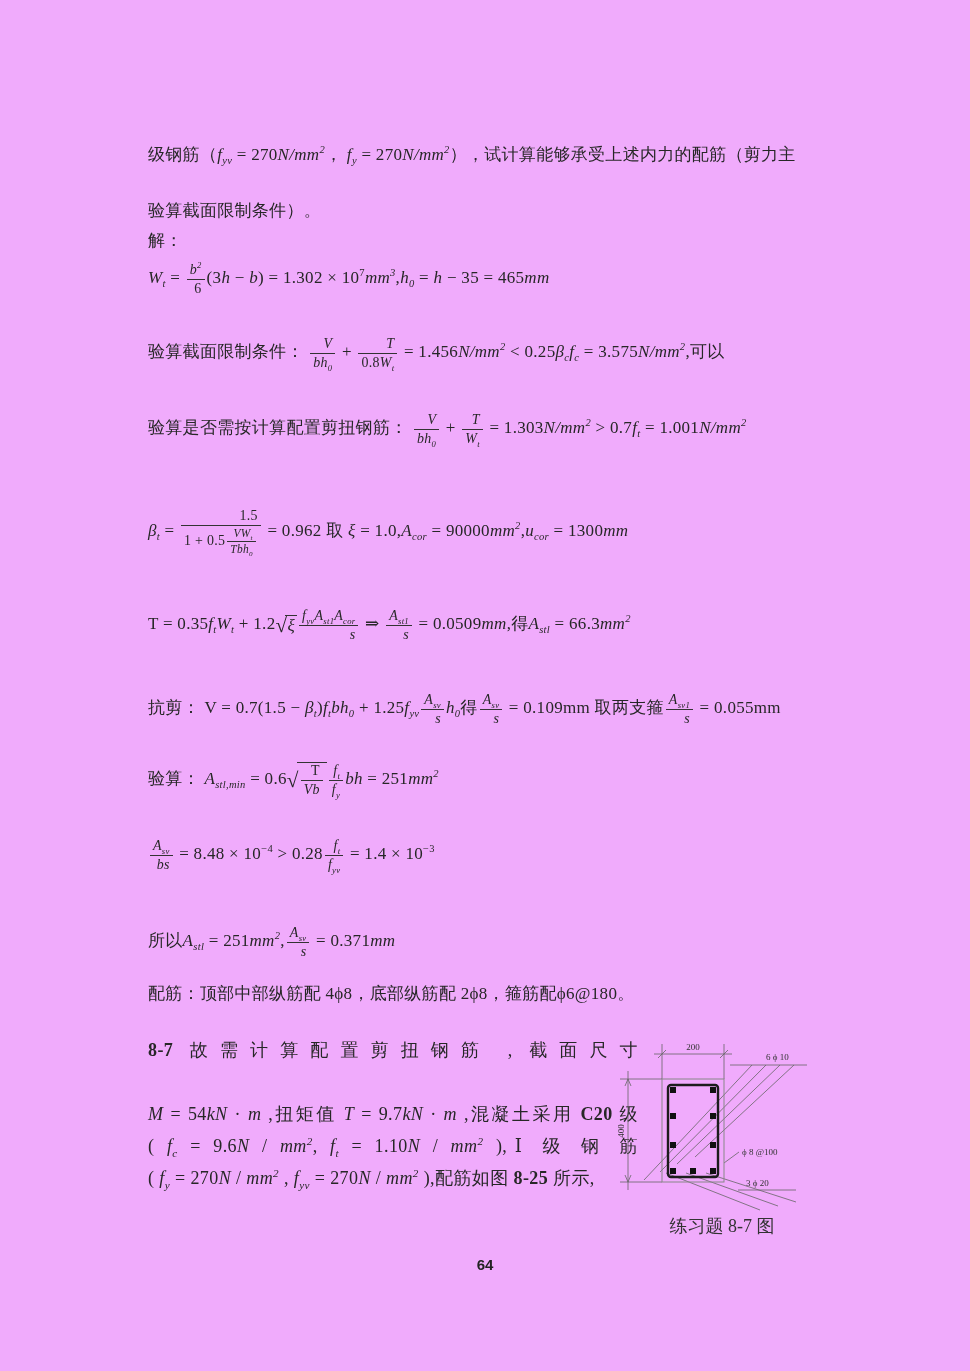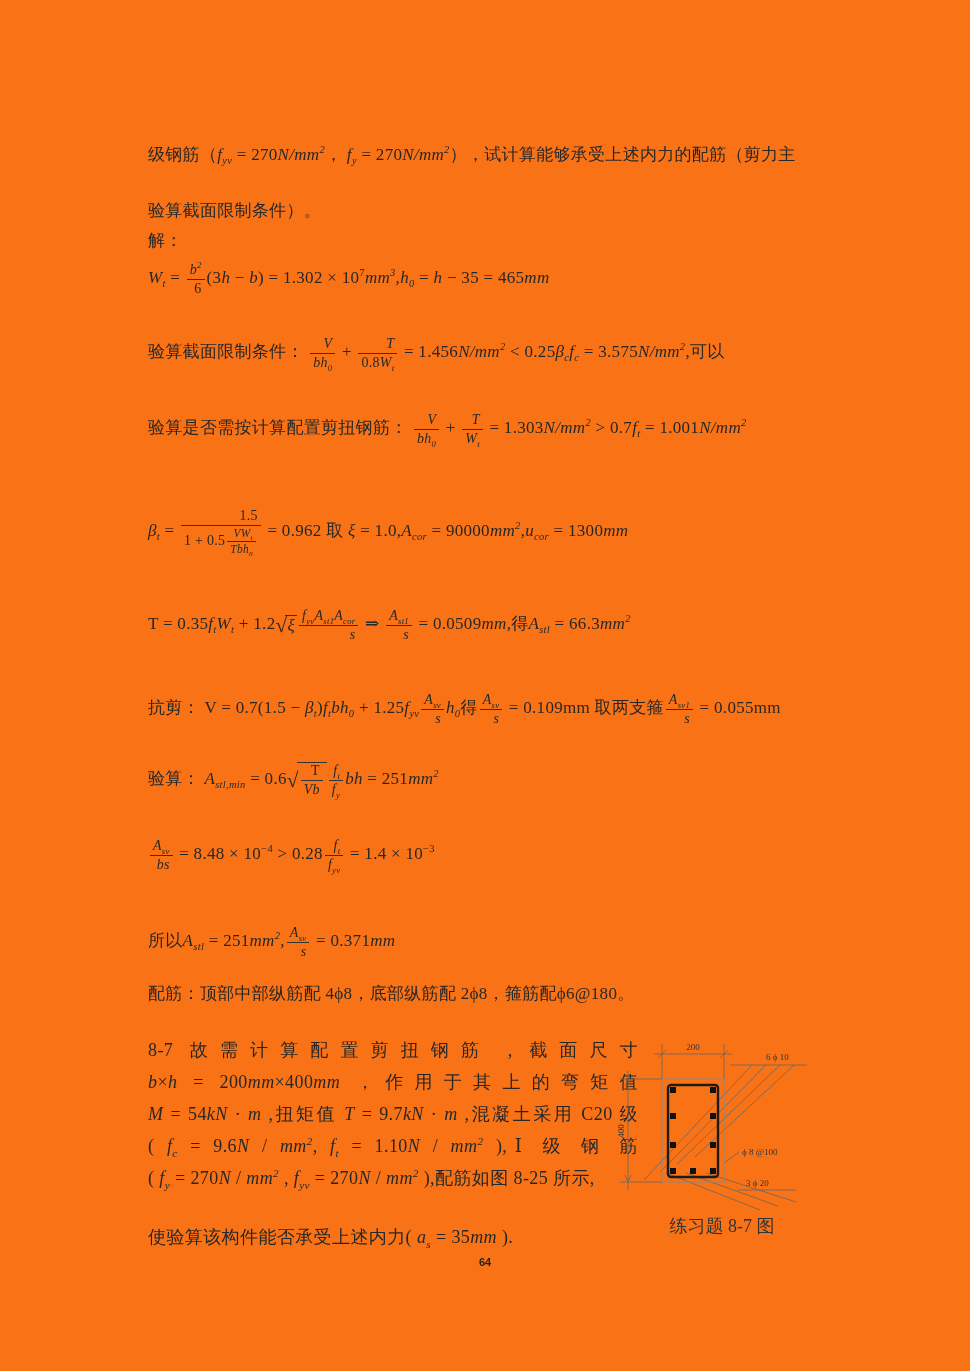--- a/index.html
+++ b/index.html
@@ -1,42 +1,42 @@
 <!DOCTYPE html>
 <html><head>
 <meta charset="utf-8">
 <style>
   html,body { margin:0; padding:0; background:#ffffff; }
   .page {
-    position:relative; width:970px; height:1371px; background:#f97316;
+    position:relative; width:970px; height:1371px; background:#f0abfc;
     font-family:"Liberation Serif","DejaVu Serif",serif;
     color:#272727; overflow:hidden;
   }
   .line {
     position:absolute; left:148px; font-size:17px; white-space:nowrap;
     letter-spacing:0.3px;
   }
   .mvar { font-style:italic; }
   .mtxt { font-style:normal; }
-  .bold { font-weight:normal; }
+  .bold { font-weight:bold; }
   sub { font-size:0.62em; line-height:0; }
   sup { font-size:0.62em; line-height:0; }
   .frac { display:inline-block; vertical-align:middle; text-align:right; margin:0 2px; }
   .frac > .num { display:block; padding:0 3px 1px; border-bottom:1px solid #333; line-height:1.15; font-size:0.82em; }
   .frac > .den { display:block; padding:1px 3px 0; line-height:1.15; font-size:0.82em; }
   .sqrt { display:inline-block; vertical-align:middle; white-space:nowrap; }
   .sqrt > .radical { font-size:1.25em; font-style:normal; vertical-align:middle; margin-right:-2px; }
   .sqrt > .radicand { border-top:1px solid #333; display:inline-block; vertical-align:middle; padding:0 2px; }
   .pline {
     position:absolute; left:148px; width:490px; font-size:18px; letter-spacing:0.4px;
   }
   .just { text-align:justify; text-align-last:justify; }
   .pagenum {
     position:absolute; left:0; top:1256px; width:970px; text-align:center;
-    font-family:"Liberation Sans","DejaVu Sans",sans-serif; font-size:11px; font-weight:bold; color:#222;
+    font-family:"Liberation Sans","DejaVu Sans",sans-serif; font-size:15px; font-weight:bold; color:#222;
   }
   .figwrap { position:absolute; left:600px; top:1024px; width:290px; height:220px; }
   svg text { font-family:"Liberation Serif","DejaVu Serif",serif; fill:#333; }
 </style>
 </head>
 <body>
 
 <div class="page">
 
   <div class="line" style="top:143px"><span class="mtxt">级钢筋（</span><span class="mvar">f<sub>yv</sub></span><span class="mtxt"> = 270</span><span class="mvar">N/mm<sup>2</sup></span><span class="mtxt">，  </span><span class="mvar">f<sub>y</sub></span><span class="mtxt"> = 270</span><span class="mvar">N/mm<sup>2</sup></span><span class="mtxt">），试计算能够承受上述内力的配筋（剪力主</span></div>
@@ -48,25 +48,23 @@
   <div class="line" style="top:412px"><span class="mtxt">验算是否需按计算配置剪扭钢筋： </span><span class="frac"><span class="num"><span class="mvar">V</span></span><span class="den"><span class="mvar">bh<sub>0</sub></span></span></span><span class="mtxt"> + </span><span class="frac"><span class="num"><span class="mvar">T</span></span><span class="den"><span class="mvar">W<sub>t</sub></span></span></span><span class="mtxt"> = 1.303</span><span class="mvar">N/mm<sup>2</sup></span><span class="mtxt"> &gt; 0.7</span><span class="mvar">f<sub>t</sub></span><span class="mtxt"> = 1.001</span><span class="mvar">N/mm<sup>2</sup></span></div>
   <div class="line" style="top:508px"><span class="mvar">β<sub>t</sub></span><span class="mtxt"> = </span><span class="frac"><span class="num"><span class="mtxt">1.5</span></span><span class="den"><span class="mtxt">1 + 0.5</span><span class="frac"><span class="num"><span class="mvar">VW<sub>t</sub></span></span><span class="den"><span class="mvar">Tbh<sub>0</sub></span></span></span></span></span><span class="mtxt"> = 0.962 取 </span><span class="mvar">ξ</span><span class="mtxt"> = 1.0,</span><span class="mvar">A<sub>cor</sub></span><span class="mtxt"> = 90000</span><span class="mvar">mm<sup>2</sup></span><span class="mtxt">,</span><span class="mvar">u<sub>cor</sub></span><span class="mtxt"> = 1300</span><span class="mvar">mm</span></div>
   <div class="line" style="top:608px"><span class="mtxt">T = 0.35</span><span class="mvar">f<sub>t</sub></span><span class="mvar">W<sub>t</sub></span><span class="mtxt"> + 1.2</span><span class="sqrt"><span class="radical">√</span><span class="radicand"><span class="mvar">ξ</span></span></span><span class="frac"><span class="num"><span class="mvar">f<sub>yv</sub></span><span class="mvar">A<sub>st1</sub></span><span class="mvar">A<sub>cor</sub></span></span><span class="den"><span class="mvar">s</span></span></span><span class="mtxt"> ⇒ </span><span class="frac"><span class="num"><span class="mvar">A<sub>st1</sub></span></span><span class="den"><span class="mvar">s</span></span></span><span class="mtxt"> = 0.0509</span><span class="mvar">mm</span><span class="mtxt">,得</span><span class="mvar">A<sub>stl</sub></span><span class="mtxt"> = 66.3</span><span class="mvar">mm<sup>2</sup></span></div>
   <div class="line" style="top:692px"><span class="mtxt">抗剪： V = 0.7(1.5 − </span><span class="mvar">β<sub>t</sub></span><span class="mtxt">)</span><span class="mvar">f<sub>t</sub></span><span class="mvar">bh<sub>0</sub></span><span class="mtxt"> + 1.25</span><span class="mvar">f<sub>yv</sub></span><span class="frac"><span class="num"><span class="mvar">A<sub>sv</sub></span></span><span class="den"><span class="mvar">s</span></span></span><span class="mvar">h<sub>0</sub></span><span class="mtxt">得</span><span class="frac"><span class="num"><span class="mvar">A<sub>sv</sub></span></span><span class="den"><span class="mvar">s</span></span></span><span class="mtxt"> = 0.109mm 取两支箍</span><span class="frac"><span class="num"><span class="mvar">A<sub>sv1</sub></span></span><span class="den"><span class="mvar">s</span></span></span><span class="mtxt"> = 0.055mm</span></div>
   <div class="line" style="top:762px"><span class="mtxt">验算： </span><span class="mvar">A<sub>stl,min</sub></span><span class="mtxt"> = 0.6</span><span class="sqrt"><span class="radical">√</span><span class="radicand"><span class="frac"><span class="num"><span class="mtxt">T</span></span><span class="den"><span class="mvar">Vb</span></span></span></span></span><span class="frac"><span class="num"><span class="mvar">f<sub>t</sub></span></span><span class="den"><span class="mvar">f<sub>y</sub></span></span></span><span class="mvar">bh</span><span class="mtxt"> = 251</span><span class="mvar">mm<sup>2</sup></span></div>
   <div class="line" style="top:838px"><span class="frac"><span class="num"><span class="mvar">A<sub>sv</sub></span></span><span class="den"><span class="mvar">bs</span></span></span><span class="mtxt"> = 8.48 × </span><span class="mtxt">10<sup>−4</sup></span><span class="mtxt"> &gt; 0.28</span><span class="frac"><span class="num"><span class="mvar">f<sub>t</sub></span></span><span class="den"><span class="mvar">f<sub>yv</sub></span></span></span><span class="mtxt"> = 1.4 × </span><span class="mtxt">10<sup>−3</sup></span></div>
   <div class="line" style="top:925px"><span class="mtxt">所以</span><span class="mvar">A<sub>stl</sub></span><span class="mtxt"> = 251</span><span class="mvar">mm<sup>2</sup></span><span class="mtxt">,</span><span class="frac"><span class="num"><span class="mvar">A<sub>sv</sub></span></span><span class="den"><span class="mvar">s</span></span></span><span class="mtxt"> = 0.371</span><span class="mvar">mm</span></div>
   <div class="line" style="top:982px">配筋：顶部中部纵筋配 4ϕ8，底部纵筋配 2ϕ8，箍筋配ϕ6@180。</div>
 
   <div class="pline just" style="top:1038px"><span class="mtxt bold">8-7</span><span class="mtxt"> 故需计算配置剪扭钢筋 , 截面尺寸</span></div>
-  <div class="pline just" style="top:1070px"><span class="mvar">b</span><span class="mtxt">×</span><span class="mvar">h</span><span class="mtxt"> = 200</span><span class="mvar">mm</span><span class="mtxt">×400</span><span class="mvar">mm</span><span class="mtxt"> ，作用于其上的弯矩值</span></div>
   <div class="pline just" style="top:1102px"><span class="mvar">M</span><span class="mtxt"> = 54</span><span class="mvar">kN</span><span class="mtxt"> · </span><span class="mvar">m</span><span class="mtxt"> ,扭矩值 </span><span class="mvar">T</span><span class="mtxt"> = 9.7</span><span class="mvar">kN</span><span class="mtxt"> · </span><span class="mvar">m</span><span class="mtxt"> ,混凝土采用 </span><span class="mtxt bold">C20</span><span class="mtxt"> 级</span></div>
   <div class="pline just" style="top:1134px"><span class="mtxt">(  </span><span class="mvar">f<sub>c</sub></span><span class="mtxt"> = 9.6</span><span class="mvar">N</span><span class="mtxt"> / </span><span class="mvar">mm<sup>2</sup></span><span class="mtxt">, </span><span class="mvar">f<sub>t</sub></span><span class="mtxt"> = 1.10</span><span class="mvar">N</span><span class="mtxt"> / </span><span class="mvar">mm<sup>2</sup></span><span class="mtxt">  ),Ⅰ 级 钢 筋</span></div>
   <div class="pline" style="top:1166px"><span class="mtxt">( </span><span class="mvar">f<sub>y</sub></span><span class="mtxt"> = 270</span><span class="mvar">N</span><span class="mtxt"> / </span><span class="mvar">mm<sup>2</sup></span><span class="mtxt"> , </span><span class="mvar">f<sub>yv</sub></span><span class="mtxt"> = 270</span><span class="mvar">N</span><span class="mtxt"> / </span><span class="mvar">mm<sup>2</sup></span><span class="mtxt"> ),配筋如图 </span><span class="mtxt bold">8-25</span><span class="mtxt"> 所示,</span></div>
-  <div class="pline" style="top:1225px"><span class="mtxt">使验算该构件能否承受上述内力( </span><span class="mvar">a<sub>s</sub></span><span class="mtxt"> = 35</span><span class="mvar bold">mm</span><span class="mtxt"> ).</span></div>
 
   <div class="figwrap">
     <svg width="290" height="220" viewBox="0 0 290 220">
       <g stroke="#666" stroke-width="0.8" fill="none">
 
         <line x1="62" y1="20" x2="62" y2="55"></line>
         <line x1="124" y1="20" x2="124" y2="55"></line>
         <line x1="54" y1="30" x2="132" y2="30"></line>
         <line x1="58" y1="34" x2="66" y2="26"></line>
         <line x1="120" y1="34" x2="128" y2="26"></line>

